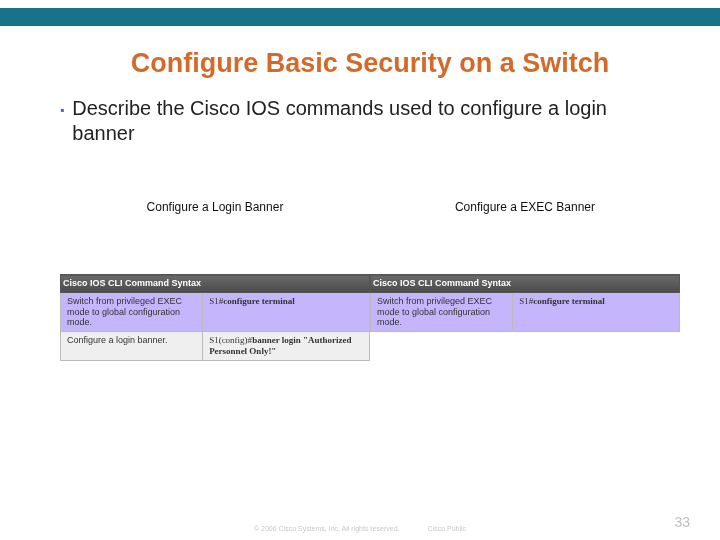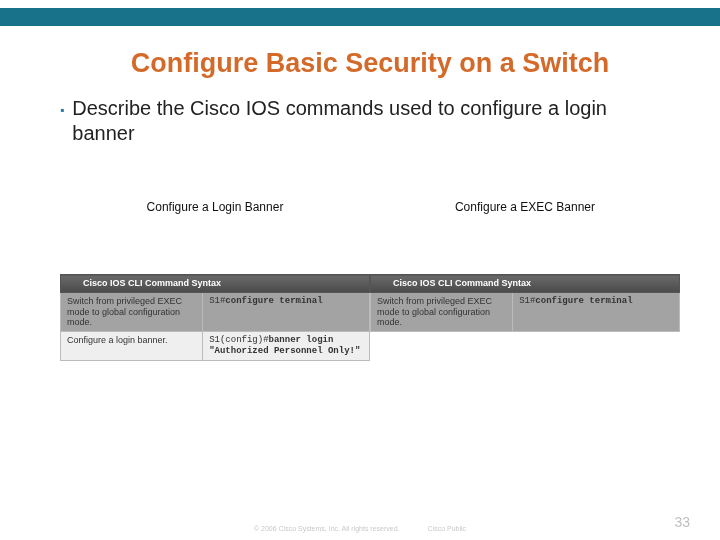--- a/index.html
+++ b/index.html
@@ -44,34 +44,34 @@
   table.syntax{
     width:100%;
     border-collapse:collapse;
     font-size:9px;
     line-height:1.2;
   }
   table.syntax th{
     background:#5b5b5b;
     background:linear-gradient(#6a6a6a,#4a4a4a);
     color:#fff;text-align:left;
-    padding:3px 22px;
+    padding:3px 2px;
     font-weight:bold;
     border:1px solid #555;
   }
   table.syntax td{
     border:1px solid #bbb;
     padding:3px 6px;
     vertical-align:top;
   }
-  table.syntax tr.r0 td{background:#a3a3a3}
+  table.syntax tr.r0 td{background:#c4b5fd}
   table.syntax tr.r1 td{background:#efefef}
   .desc{color:#333;width:46%}
   .cmd{
-    font-family:Liberation Mono, monospace;
+    font-family:Liberation Serif, serif;
     font-size:9px;color:#333;white-space:pre-line;
   }
   .cmd .host{font-weight:normal}
   .cmd b{font-weight:bold}
   .footer{
     position:absolute;left:0;right:0;bottom:8px;
     display:flex;align-items:center;justify-content:center;
     gap:28px;
     font-size:7px;color:#c9c9c9;
   }

